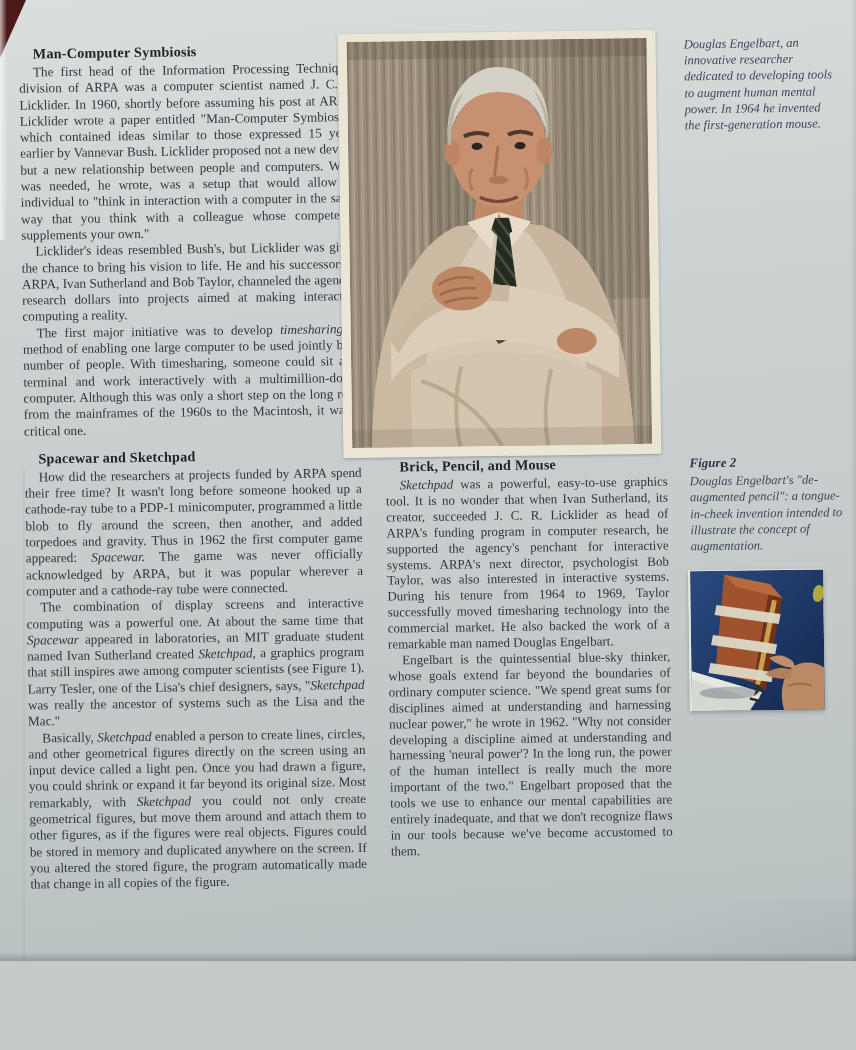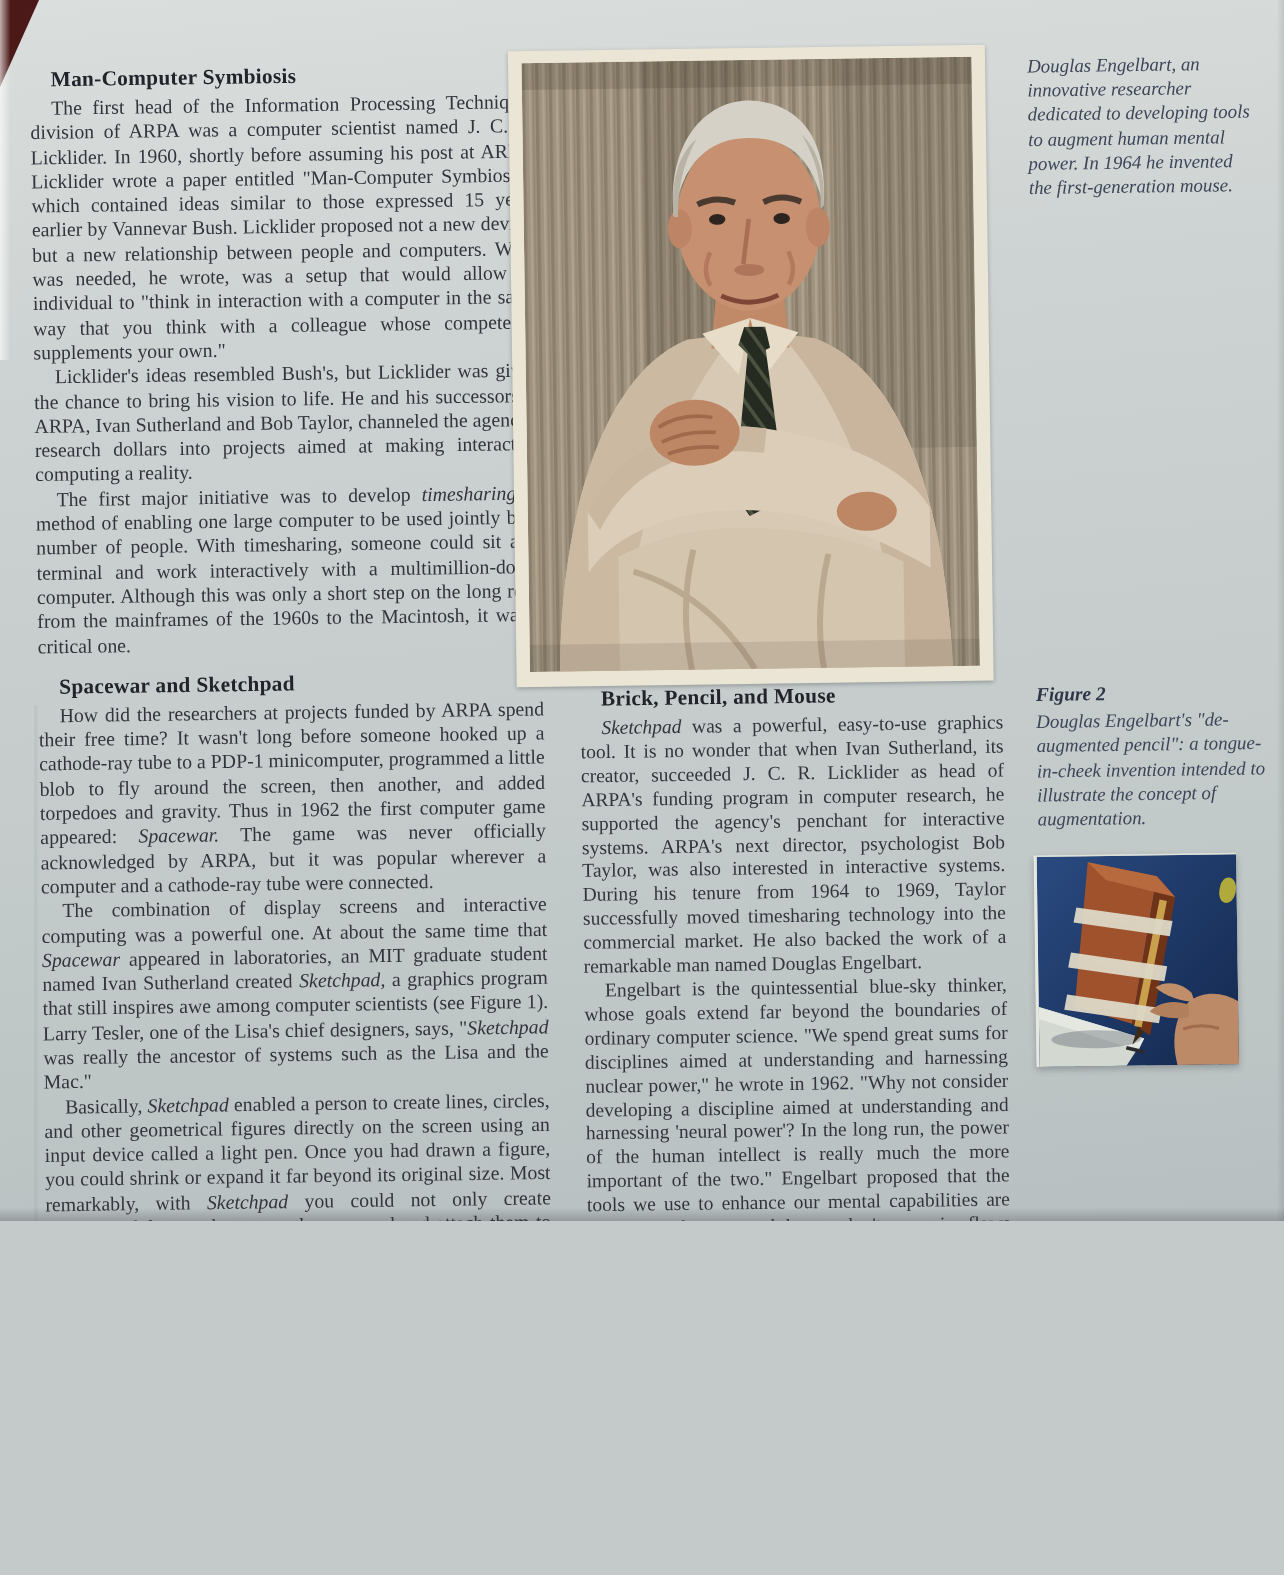--- a/index.html
+++ b/index.html
@@ -2,21 +2,21 @@
 <html><head>
 <meta charset="utf-8">
 <style>
   html,body{margin:0;padding:0;}
   body{
     width:856px;height:1050px;overflow:hidden;
     font-family:"Liberation Serif","DejaVu Serif",serif;
     background:#c3cac9;
   }
   #scan{
-    position:relative;width:856px;height:814px;overflow:hidden;
+    position:relative;width:856px;height:961px;overflow:hidden;
     background:linear-gradient(175deg,#dadedd 0%,#ccd2d1 30%,#c6cdcc 55%,#bfc6c6 80%,#b8bfc0 100%);
   }
   
   .corner-dark{
     position:absolute;left:0;top:0;width:26px;height:58px;
     background:#4b1917;
     clip-path:polygon(0 0,100% 0,0 100%);
   }
   .edge-white{
     position:absolute;left:0;top:0;width:7px;height:240px;

